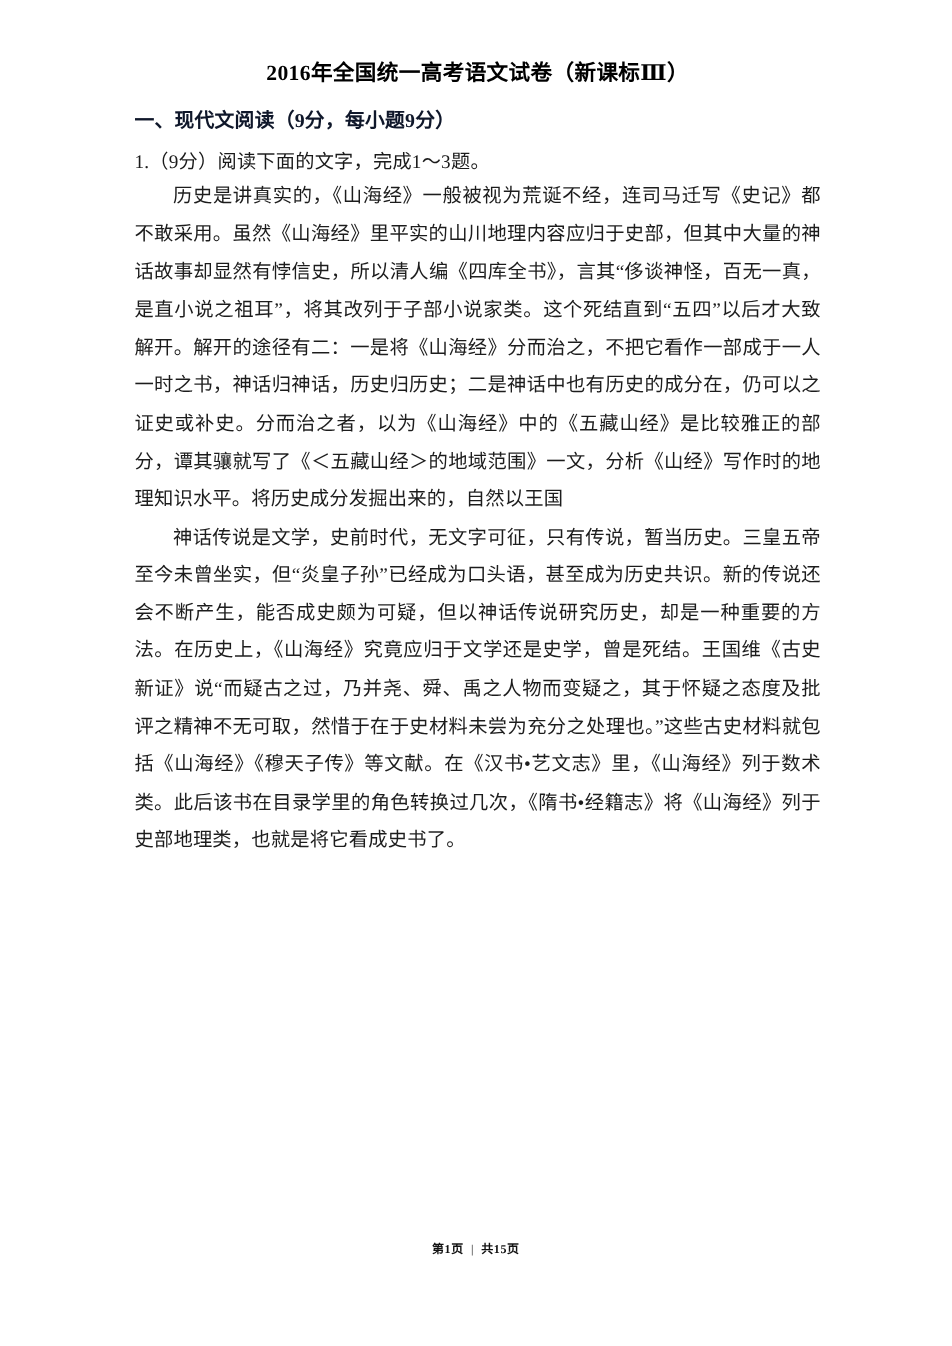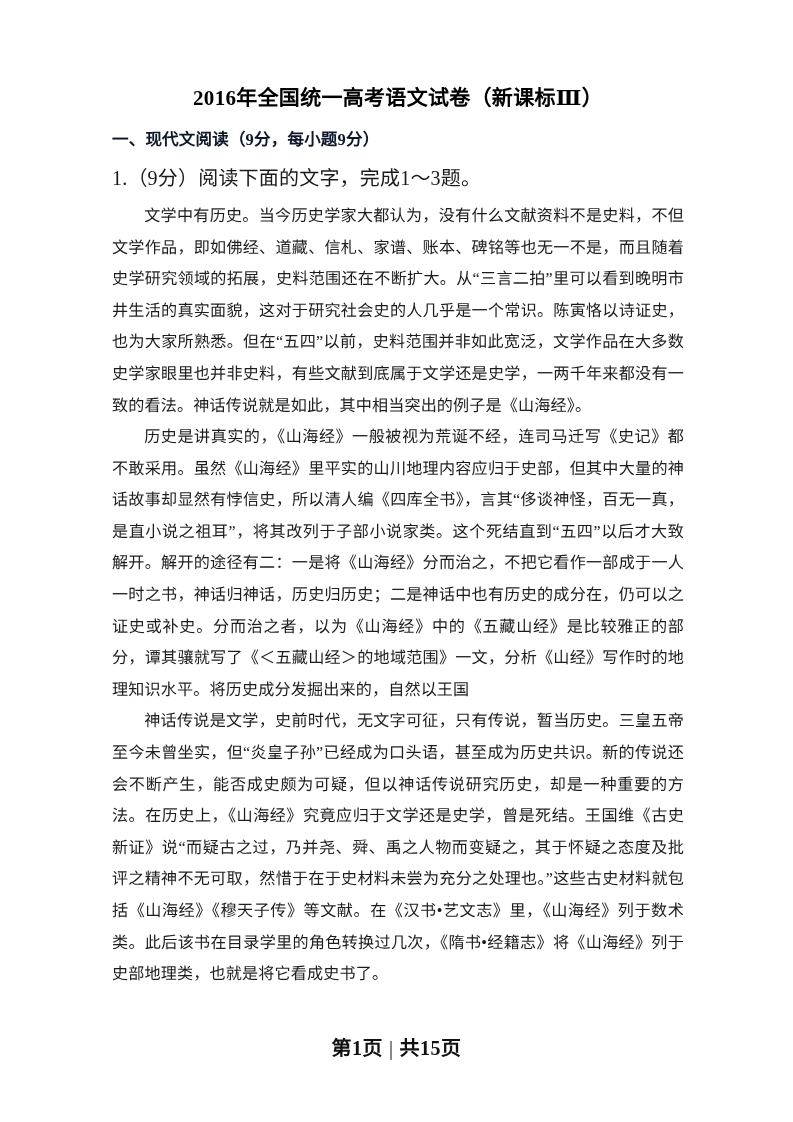--- a/index.html
+++ b/index.html
@@ -23,38 +23,38 @@
   }
   .content {
     position: absolute;
     left: 112px;
     top: 0;
     width: 572px;
   }
   .doc-title {
     text-align: center;
     font-weight: bold;
-    font-size: 21px;
+    font-size: 18px;
     letter-spacing: 0.3px;
     margin: 0;
-    padding-top: 84px;
+    padding-top: 49px;
     line-height: 1.4;
     color: #000;
   }
   .section-heading {
     font-weight: bold;
     font-size: 16.5px;
     margin: 0;
     padding-top: 14px;
     line-height: 1.55;
     letter-spacing: 0.2px;
     color: #0f172a;
   }
   .question-line {
-    font-size: 20px;
+    font-size: 16px;
     margin: 0;
     padding-top: 9px;
     line-height: 1.6;
     color: #1a1a1a;
     letter-spacing: 0.2px;
   }
   .body-para {
     font-size: 16.1px;
     margin: 0;
     line-height: 31.6px;
@@ -66,21 +66,21 @@
   }
   .body-para.first {
     padding-top: 6px;
   }
   .footer {
     position: absolute;
     left: 0;
     right: 0;
     top: 1032px;
     text-align: center;
-    font-size: 20px;
+    font-size: 10px;
     font-weight: bold;
     color: #111111;
     letter-spacing: 0.5px;
   }
   .footer .sep {
     display: inline-block;
     padding: 0 6px;
     font-weight: normal;
   }
   .footer span { vertical-align: baseline; }
@@ -90,21 +90,20 @@
 
 <div class="page">
   <div class="content">
 
     <h1 class="doc-title">2016年全国统一高考语文试卷（新课标Ⅲ）</h1>
 
     <h2 class="section-heading">一、现代文阅读（9分，每小题9分）</h2>
 
     <p class="question-line">1.（9分）阅读下面的文字，完成1～3题。</p>
 
-    <p class="body-para first">文学中有历史。当今历史学家大都认为，没有什么文献资料不是史料，不但文学作品，即如佛经、道藏、信札、家谱、账本、碑铭等也无一不是，而且随着史学研究领域的拓展，史料范围还在不断扩大。从“三言二拍”里可以看到晚明市井生活的真实面貌，这对于研究社会史的人几乎是一个常识。陈寅恪以诗证史，也为大家所熟悉。但在“五四”以前，史料范围并非如此宽泛，文学作品在大多数史学家眼里也并非史料，有些文献到底属于文学还是史学，一两千年来都没有一致的看法。神话传说就是如此，其中相当突出的例子是《山海经》。</p>
 
     <p class="body-para">历史是讲真实的，《山海经》一般被视为荒诞不经，连司马迁写《史记》都不敢采用。虽然《山海经》里平实的山川地理内容应归于史部，但其中大量的神话故事却显然有悖信史，所以清人编《四库全书》，言其“侈谈神怪，百无一真，是直小说之祖耳”，将其改列于子部小说家类。这个死结直到“五四”以后才大致解开。解开的途径有二：一是将《山海经》分而治之，不把它看作一部成于一人一时之书，神话归神话，历史归历史；二是神话中也有历史的成分在，仍可以之证史或补史。分而治之者，以为《山海经》中的《五藏山经》是比较雅正的部分，谭其骧就写了《＜五藏山经＞的地域范围》一文，分析《山经》写作时的地理知识水平。将历史成分发掘出来的，自然以王国</p>
 
     <p class="body-para">神话传说是文学，史前时代，无文字可征，只有传说，暂当历史。三皇五帝至今未曾坐实，但“炎皇子孙”已经成为口头语，甚至成为历史共识。新的传说还会不断产生，能否成史颇为可疑，但以神话传说研究历史，却是一种重要的方法。在历史上，《山海经》究竟应归于文学还是史学，曾是死结。王国维《古史新证》说“而疑古之过，乃并尧、舜、禹之人物而变疑之，其于怀疑之态度及批评之精神不无可取，然惜于在于史材料未尝为充分之处理也。”这些古史材料就包括《山海经》《穆天子传》等文献。在《汉书•艺文志》里，《山海经》列于数术类。此后该书在目录学里的角色转换过几次，《隋书•经籍志》将《山海经》列于史部地理类，也就是将它看成史书了。</p>
 
   </div>
 
   <div class="footer">
     <span>第1页</span><span class="sep">|</span><span>共15页</span>
   </div>

